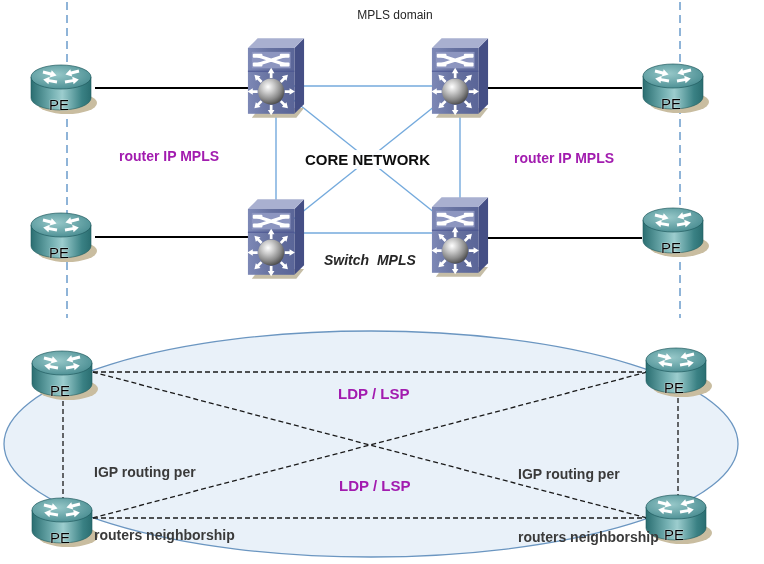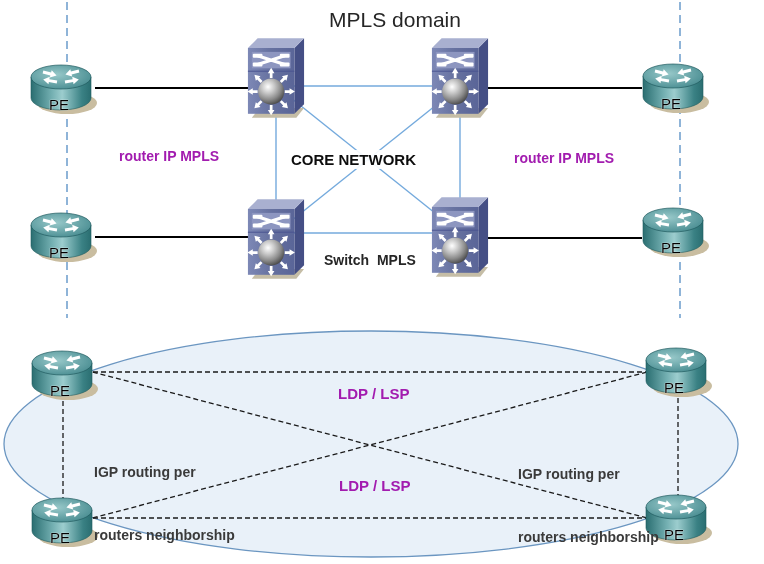--- a/index.html
+++ b/index.html
@@ -5,26 +5,26 @@
   html,body{margin:0;padding:0;background:#fff;}
   #canvas{position:relative;width:764px;height:564px;background:#ffffff;overflow:hidden;
           font-family:"Liberation Sans",sans-serif;}
   #bg{position:absolute;left:0;top:0;}
   .node{position:absolute;z-index:5;}
   .node svg{display:block;}
   .pe-label{position:absolute;left:0;right:8px;bottom:3px;text-align:center;
             font-size:15px;font-weight:400;color:#000;
             text-shadow:0 0 1px #fff,0 0 1px #fff;}
   .lbl{position:absolute;z-index:8;color:#a21caf;white-space:pre;}
-  .lbl-title{left:300px;top:8px;width:190px;text-align:center;font-size:21px;color:#262626;font-weight:400;}
-  .lbl-core{left:288px;top:150px;font-size:15px;font-weight:700;color:#0d0d0d;
+  .lbl-title{left:300px;top:8px;width:190px;text-align:center;font-size:12px;color:#262626;font-weight:400;}
+  .lbl-core{left:302px;top:150px;font-size:15px;font-weight:700;color:#0d0d0d;
             background:rgba(255,255,255,.92);padding:1px 3px;}
   .lbl-ripl{left:119px;top:148px;font-size:14px;font-weight:600;}
   .lbl-ripr{left:514px;top:150px;font-size:14px;font-weight:600;}
-  .lbl-swm{left:324px;top:252px;font-size:14px;font-weight:600;color:#262626;}
+  .lbl-swm{left:324px;top:252px;font-size:14px;font-weight:600;color:#262626;font-style:italic;}
   .lbl-ldpt{left:338px;top:385px;font-size:15px;font-weight:600;}
   .lbl-ldpb{left:339px;top:477px;font-size:15px;font-weight:600;}
   .lbl-igp{font-size:14px;font-weight:600;line-height:21px;color:#3a3a3a;}
   .lbl-igpl{left:94px;top:420px;}
   .lbl-igpr{left:518px;top:422px;}
 </style>
 </head>
 <body>
 
 <div id="canvas">

